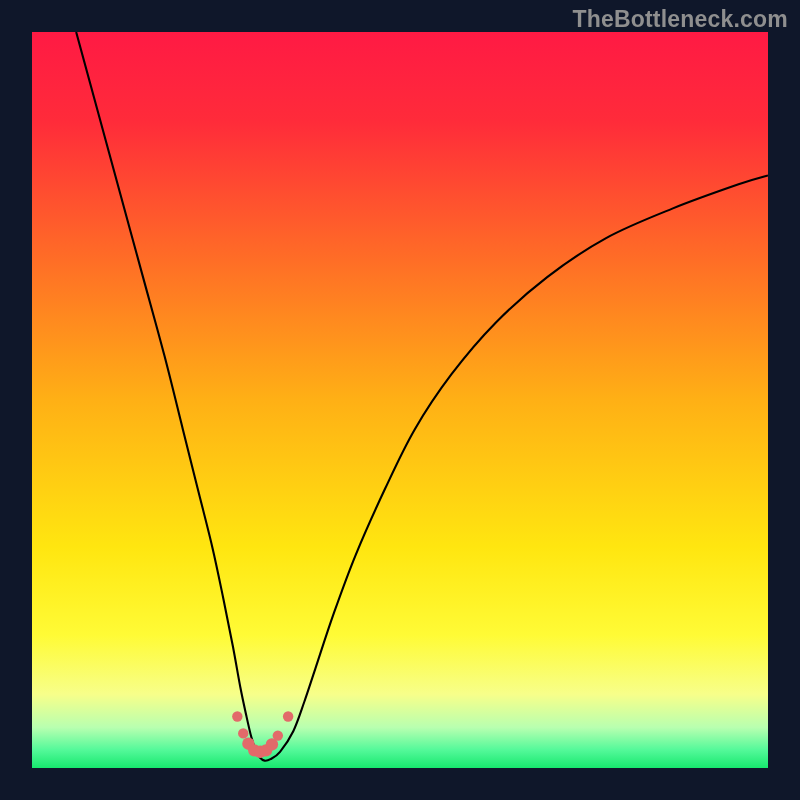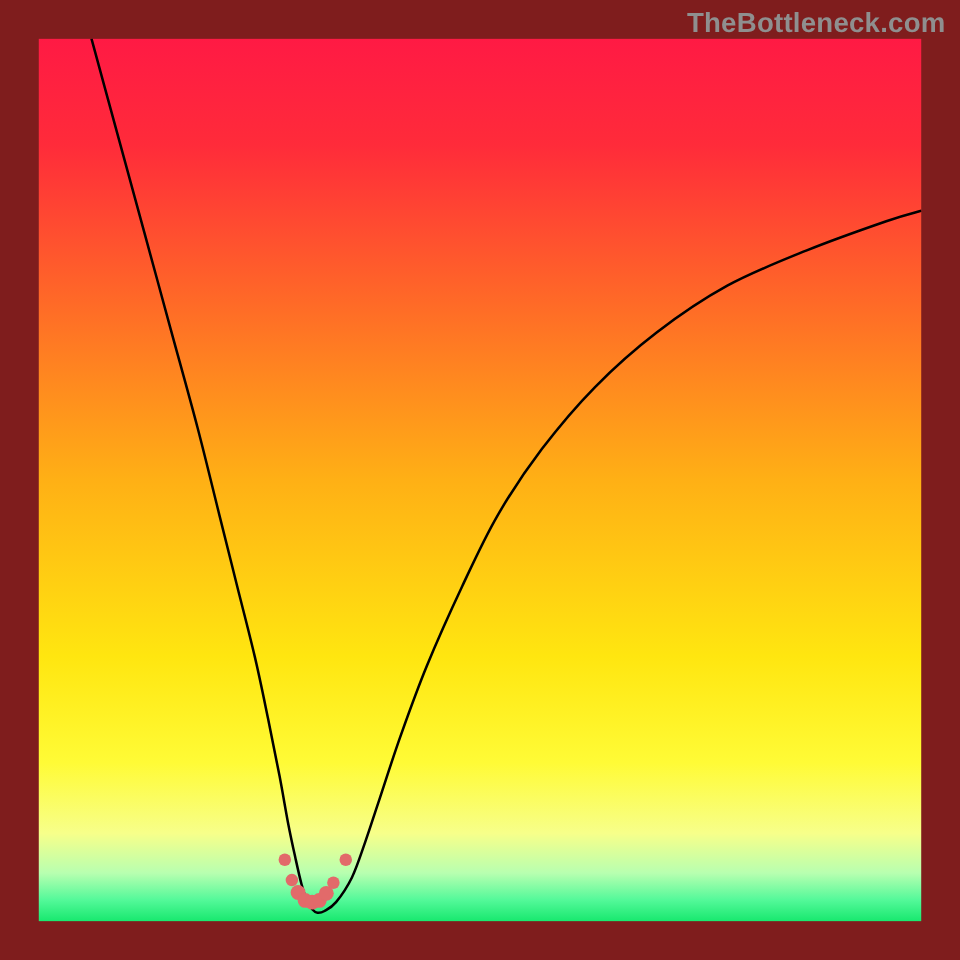--- a/index.html
+++ b/index.html
@@ -9,21 +9,21 @@
     height: 800px;
     background: #000000;
     overflow: hidden;
   }
   .frame {
     position: absolute;
     left: 0;
     top: 0;
     width: 800px;
     height: 800px;
-    background: #7f1d1d;
+    background: #0f172a;
   }
   .plot {
     position: absolute;
     left: 32px;
     top: 32px;
     width: 736px;
     height: 736px;
     overflow: hidden;
   }
   .gradient {

